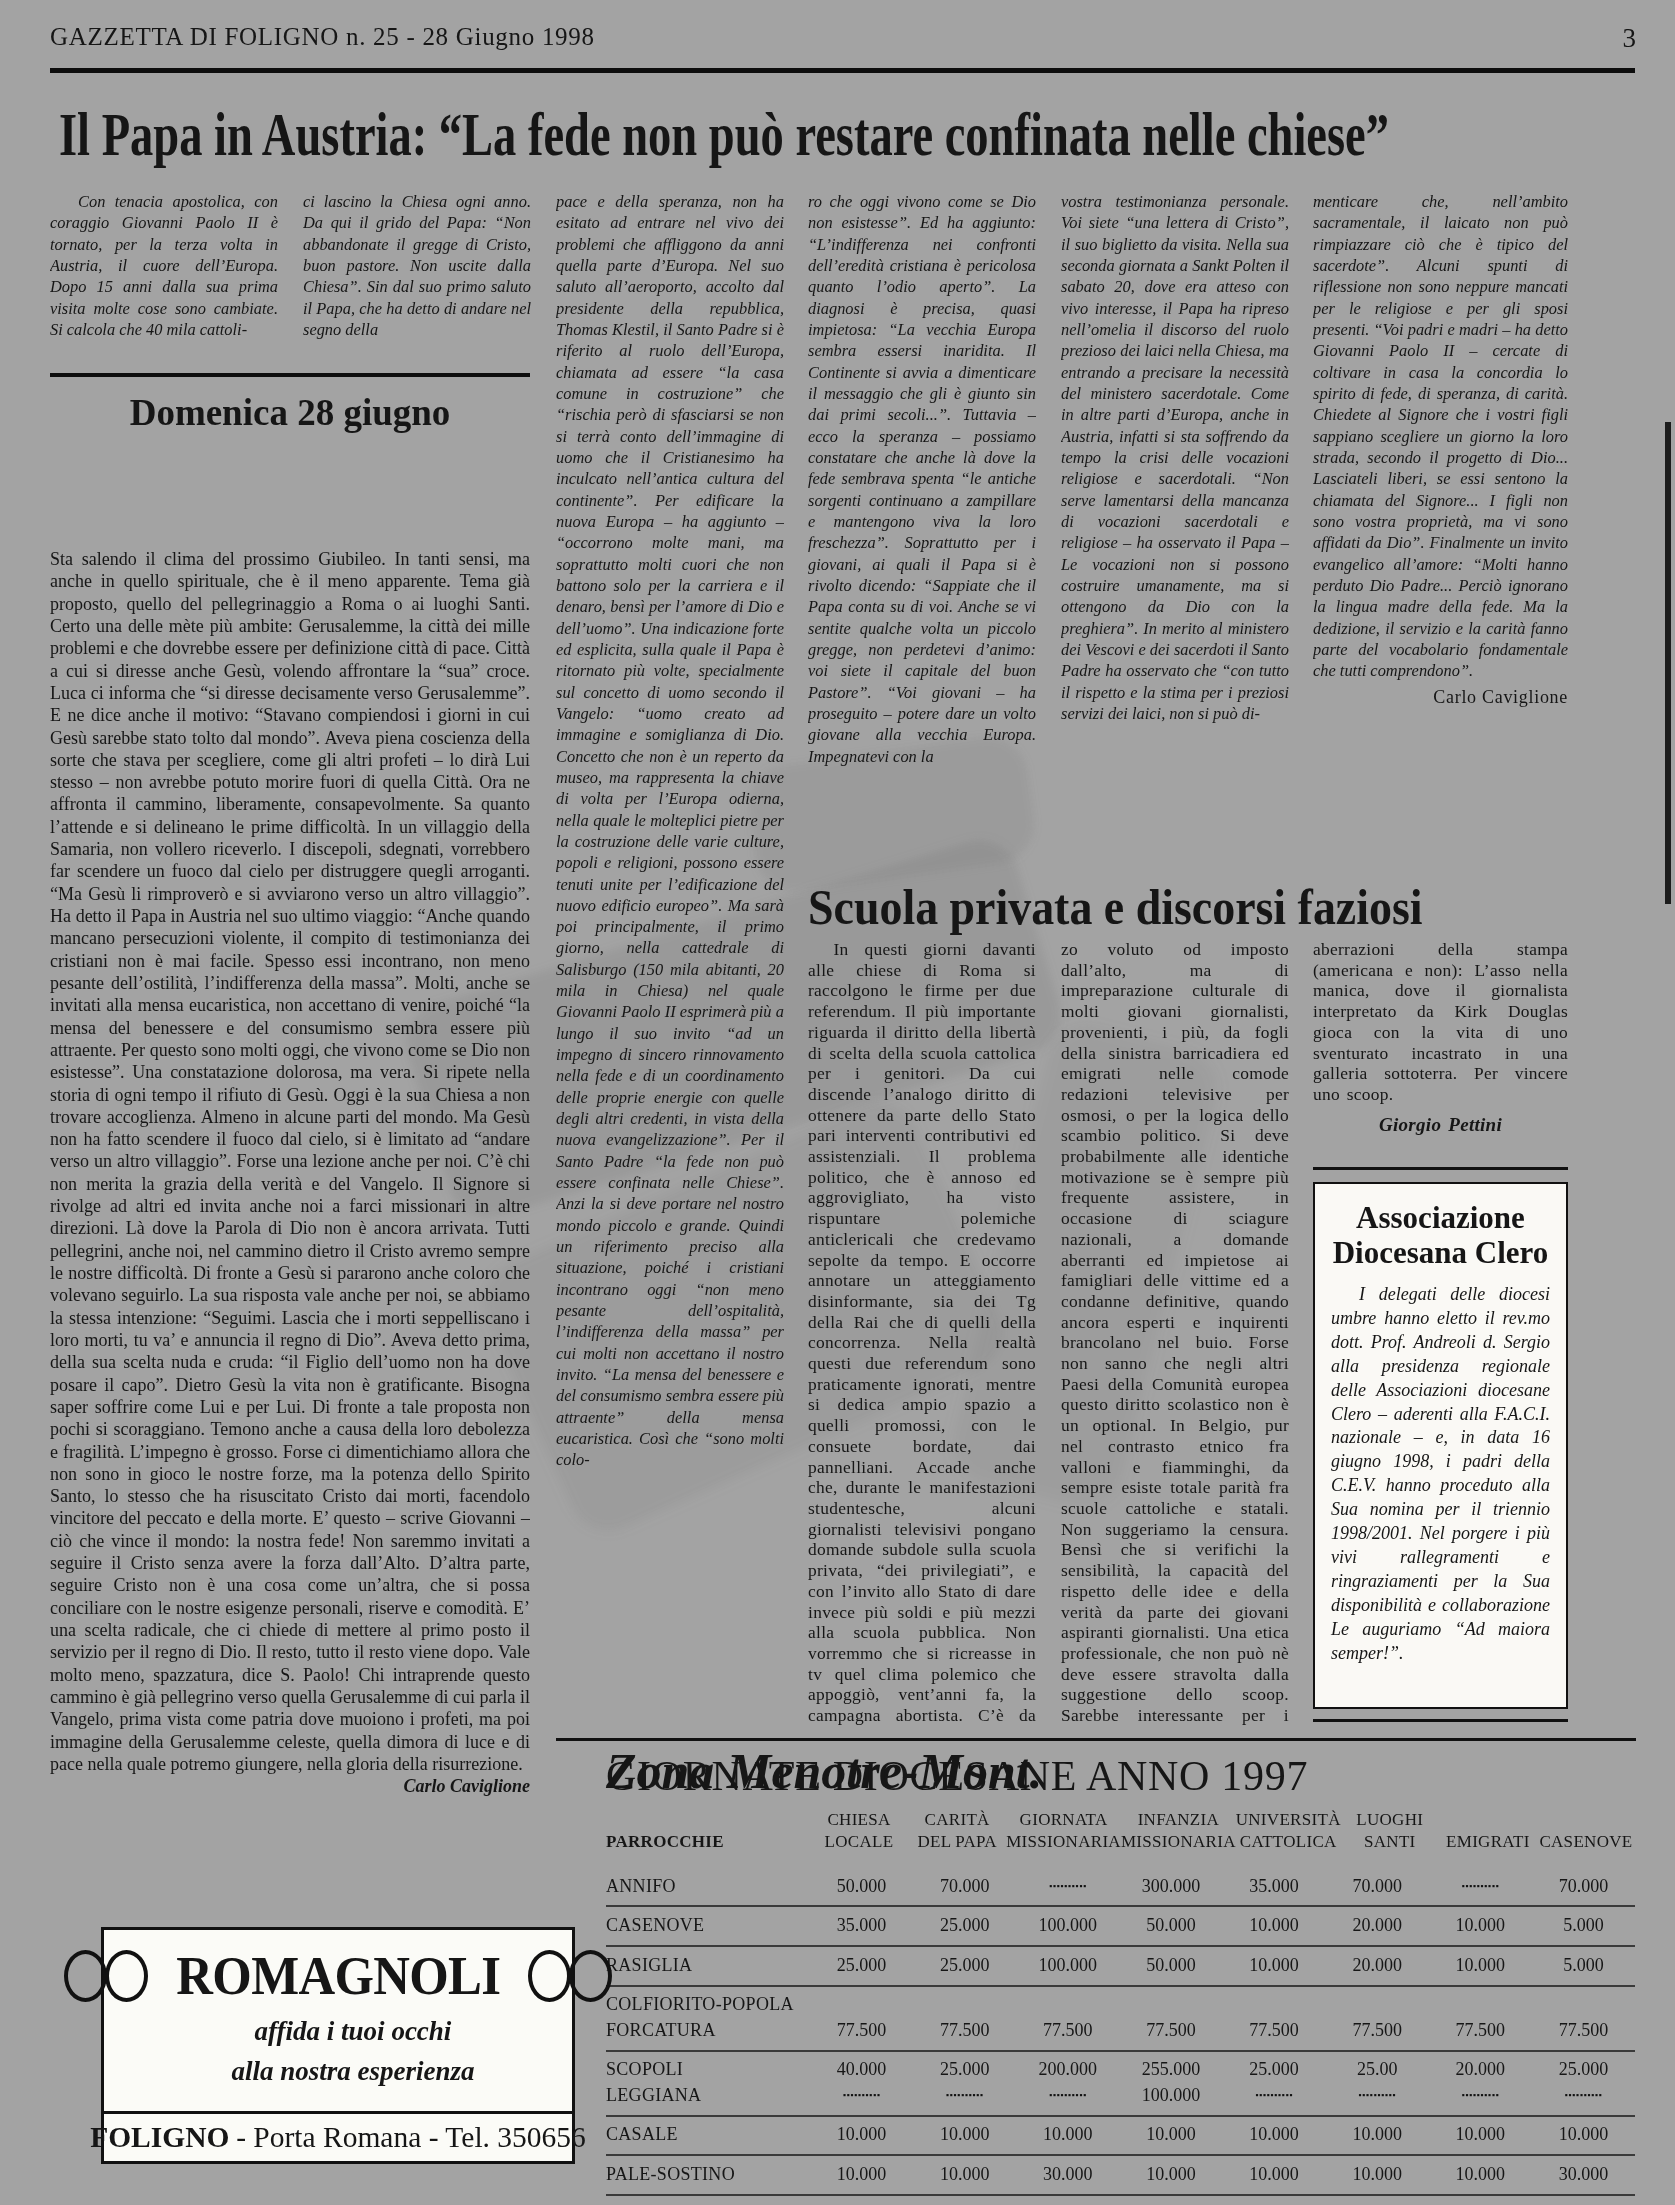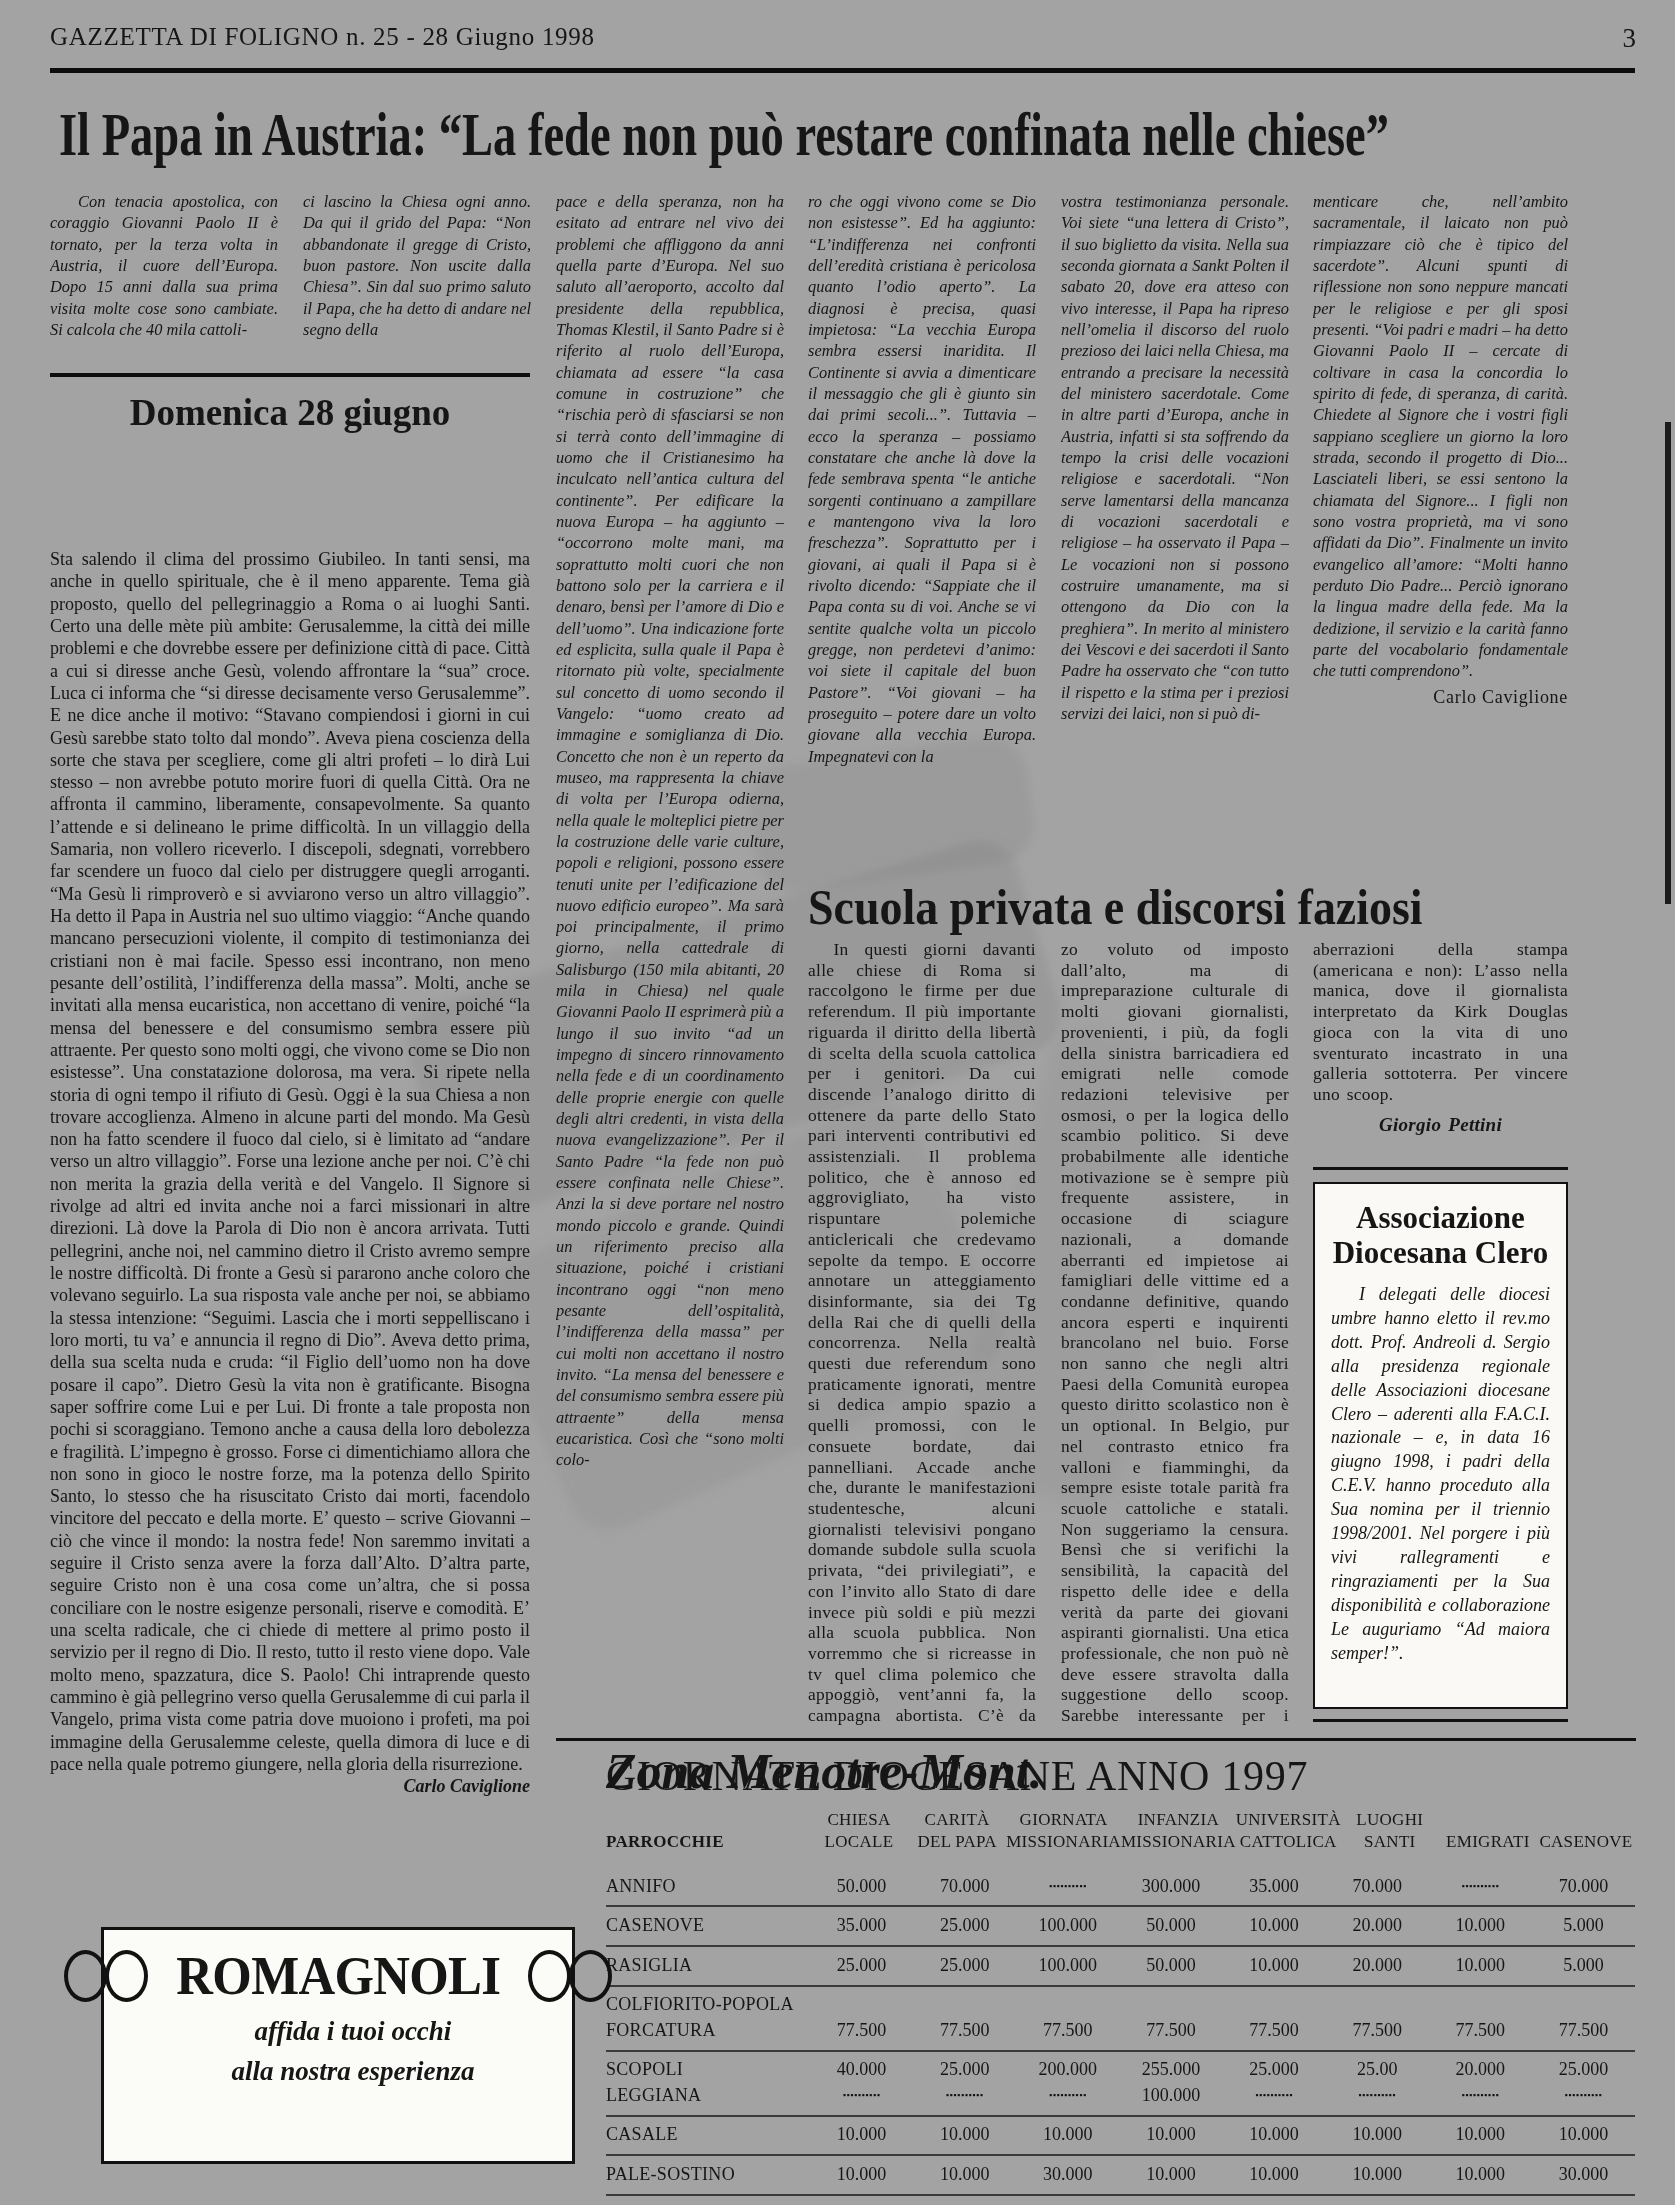--- a/index.html
+++ b/index.html
@@ -306,16 +306,20 @@
       <span class="ad-brand">ROMAGNOLI</span>
       <span class="glasses">
           <i></i>
           <i></i>
         </span>
     </div>
     <div class="ad-tag">
       <div>affida i tuoi occhi</div>
       <div>alla nostra esperienza</div>
     </div>
+    <div class="ad-footer">
+      <b>FOLIGNO</b>
+      <span>- Porta Romana - Tel. 350656</span>
+    </div>
   </div>
 
 </div>
 
 
 </body></html>

